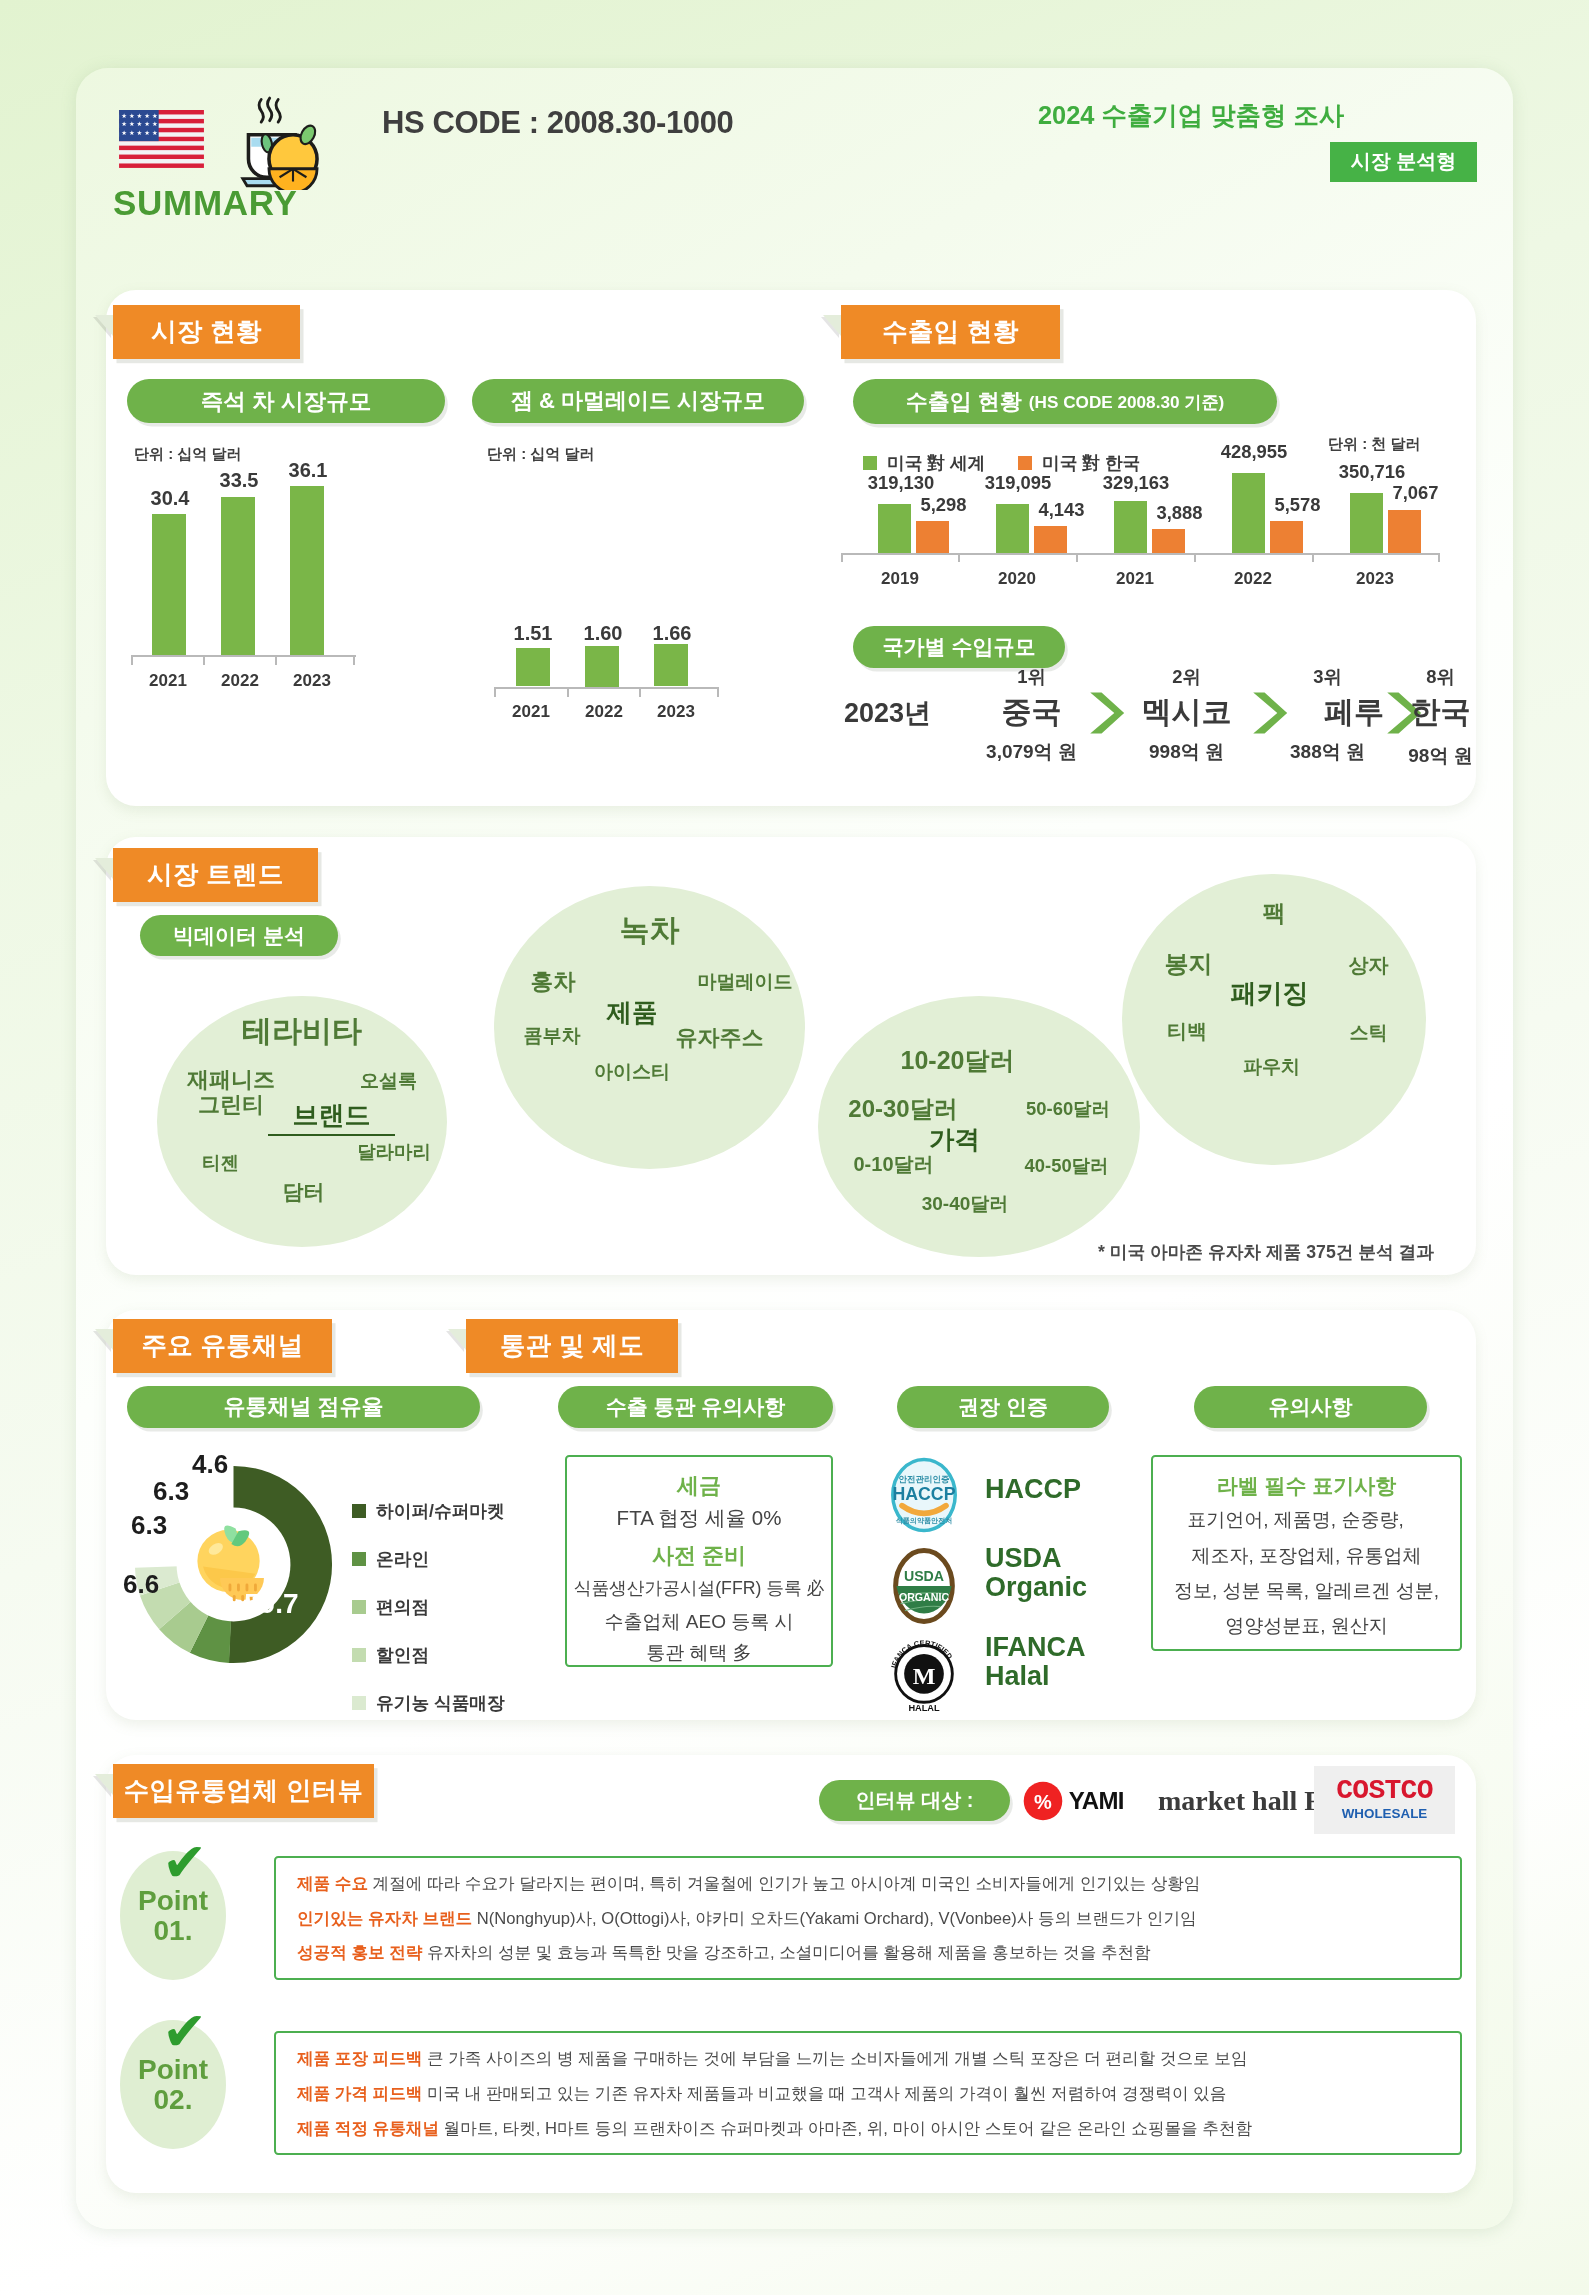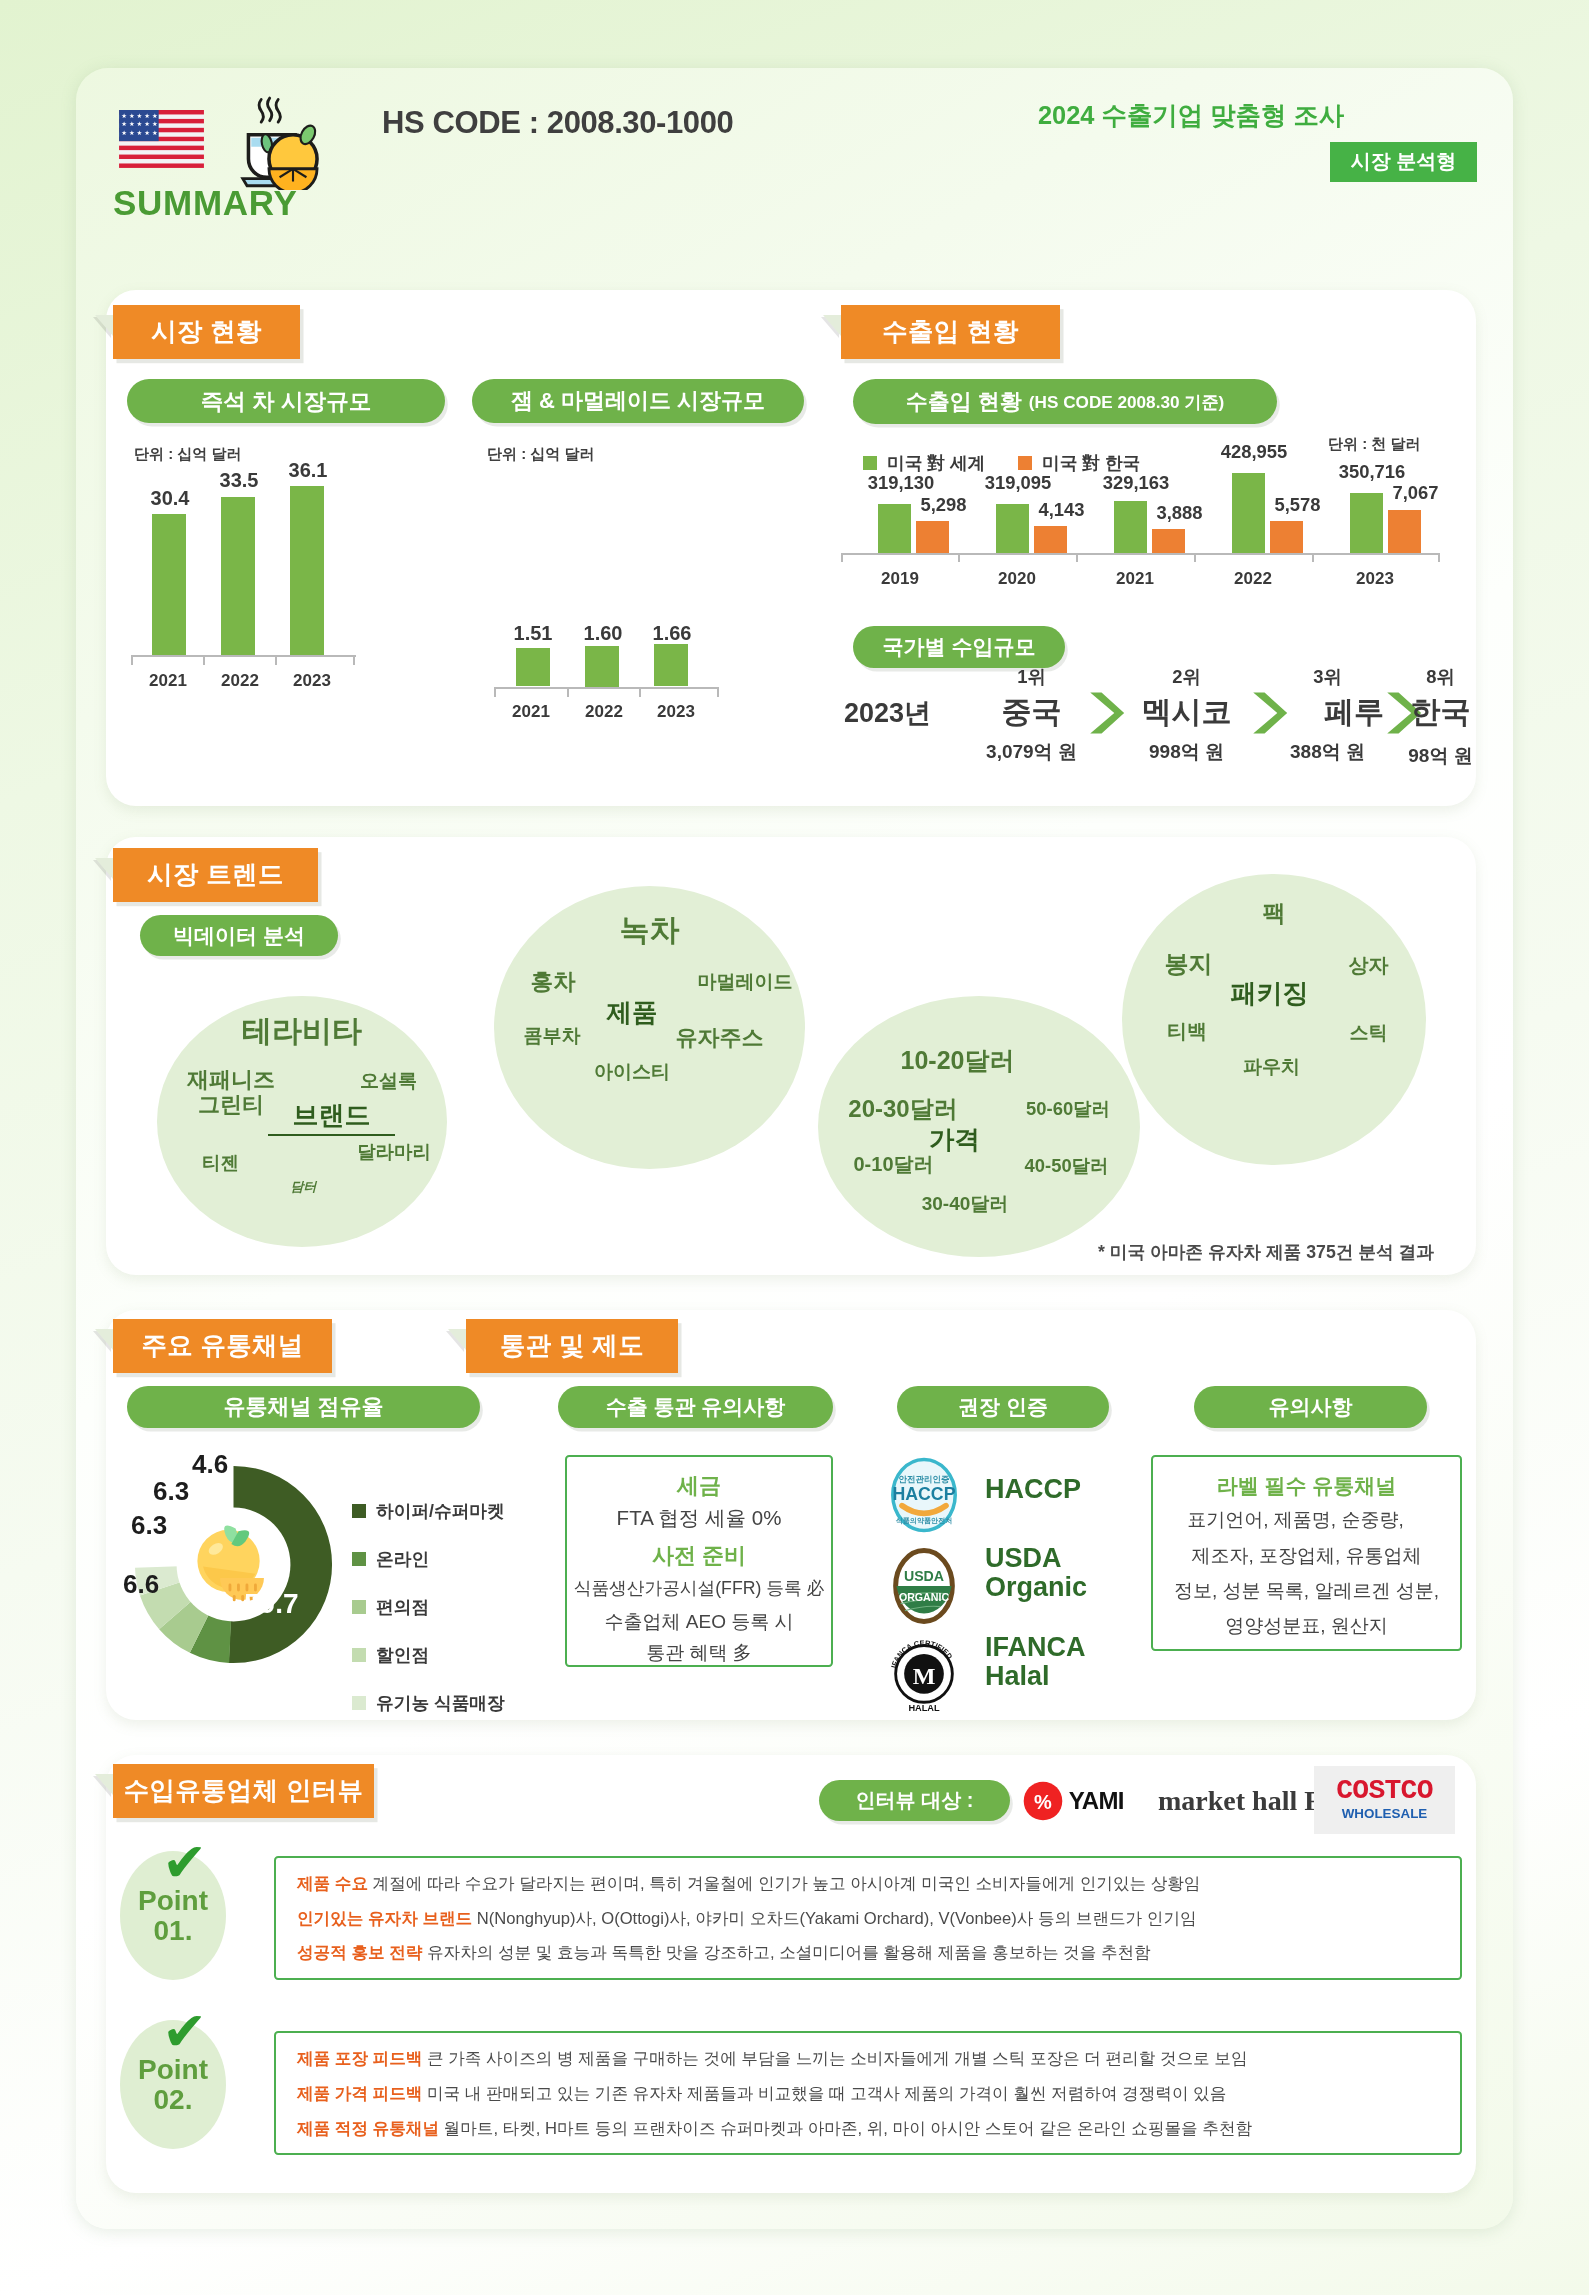--- a/index.html
+++ b/index.html
@@ -296,21 +296,21 @@
   <div class="pill" style="left:140px;top:915px;width:198px;height:41px;font-size:21px;">빅데이터 분석</div>
 
   <div class="bubble" style="left:157px;top:996px;width:290px;height:251px;"></div>
   <div class="bw" style="left:157px;top:1011px;width:290px;font-size:30px;">테라비타</div>
   <div class="bw" style="left:164px;top:1067px;width:134px;font-size:22px;line-height:1.15;white-space:pre-line;">재패니즈
 그린티</div>
   <div class="bw main" style="left:268px;top:1098px;width:127px;font-size:26px;border-bottom:2.1px solid #2f5d1e;padding-bottom:1.4px;">브랜드</div>
   <div class="bw" style="left:332px;top:1068px;width:113px;font-size:19px;">오설록</div>
   <div class="bw" style="left:178px;top:1150px;width:85px;font-size:18.4px;">티젠</div>
   <div class="bw" style="left:332px;top:1139px;width:124px;font-size:18.4px;">달라마리</div>
-  <div class="bw" style="left:261px;top:1178px;width:85px;font-size:13px;font-style:italic;">담터</div>
+  <div class="bw" style="left:261px;top:1178px;width:85px;font-size:21px;">담터</div>
 
   <div class="bubble" style="left:494px;top:886px;width:311px;height:283px;"></div>
   <div class="bw" style="left:494px;top:910px;width:311px;font-size:30px;">녹차</div>
   <div class="bw" style="left:507px;top:966px;width:92px;font-size:22.6px;">홍차</div>
   <div class="bw" style="left:678px;top:969px;width:134px;font-size:19px;">마멀레이드</div>
   <div class="bw main" style="left:565px;top:996px;width:134px;font-size:25.4px;">제품</div>
   <div class="bw" style="left:499px;top:1023px;width:106px;font-size:19px;">콤부차</div>
   <div class="bw" style="left:663px;top:1023px;width:113px;font-size:22px;">유자주스</div>
   <div class="bw" style="left:572px;top:1059px;width:120px;font-size:19px;">아이스티</div>
 
@@ -454,21 +454,21 @@
         <textPath href="#arcp" startOffset="6%">IFANCA CERTIFIED</textPath>
       </text>
       <text x="55" y="104" font-size="13" fill="#111" text-anchor="middle" font-weight="900" font-family="'Liberation Sans',sans-serif">HALAL</text>
     </svg>
   </div>
   <div class="cert-name" style="left:985px;top:1633px;font-size:27px;white-space:pre-line;">IFANCA
 Halal</div>
 
   <div class="pill" style="left:1194px;top:1386px;width:233px;height:42px;font-size:21px;">유의사항</div>
   <div class="outline-box" style="left:1151px;top:1455px;width:311px;height:196px;"></div>
-  <div class="ct g" style="left:1151px;top:1472px;width:311px;font-size:21px;">라벨 필수 유통채널</div>
+  <div class="ct g" style="left:1151px;top:1472px;width:311px;font-size:21px;">라벨 필수 표기사항</div>
   <div class="ct" style="left:1151px;top:1507px;width:289px;font-size:19px;">표기언어, 제품명, 순중량,</div>
   <div class="ct" style="left:1151px;top:1543px;width:311px;font-size:19px;">제조자, 포장업체, 유통업체</div>
   <div class="ct" style="left:1151px;top:1578px;width:311px;font-size:19px;">정보, 성분 목록, 알레르겐 성분,</div>
   <div class="ct" style="left:1151px;top:1613px;width:311px;font-size:19px;">영양성분표, 원산지</div>
 
   <div class="card" style="left:106px;top:1755px;width:1370px;height:438px;"></div>
 
   <div class="tab" style="left:113px;top:1764px;width:261px;height:54px;font-size:25.4px;">수입유통업체 인터뷰</div>
 
   <div class="pill" style="left:819px;top:1780px;width:191px;height:41px;font-size:20px;">인터뷰 대상 :</div>

